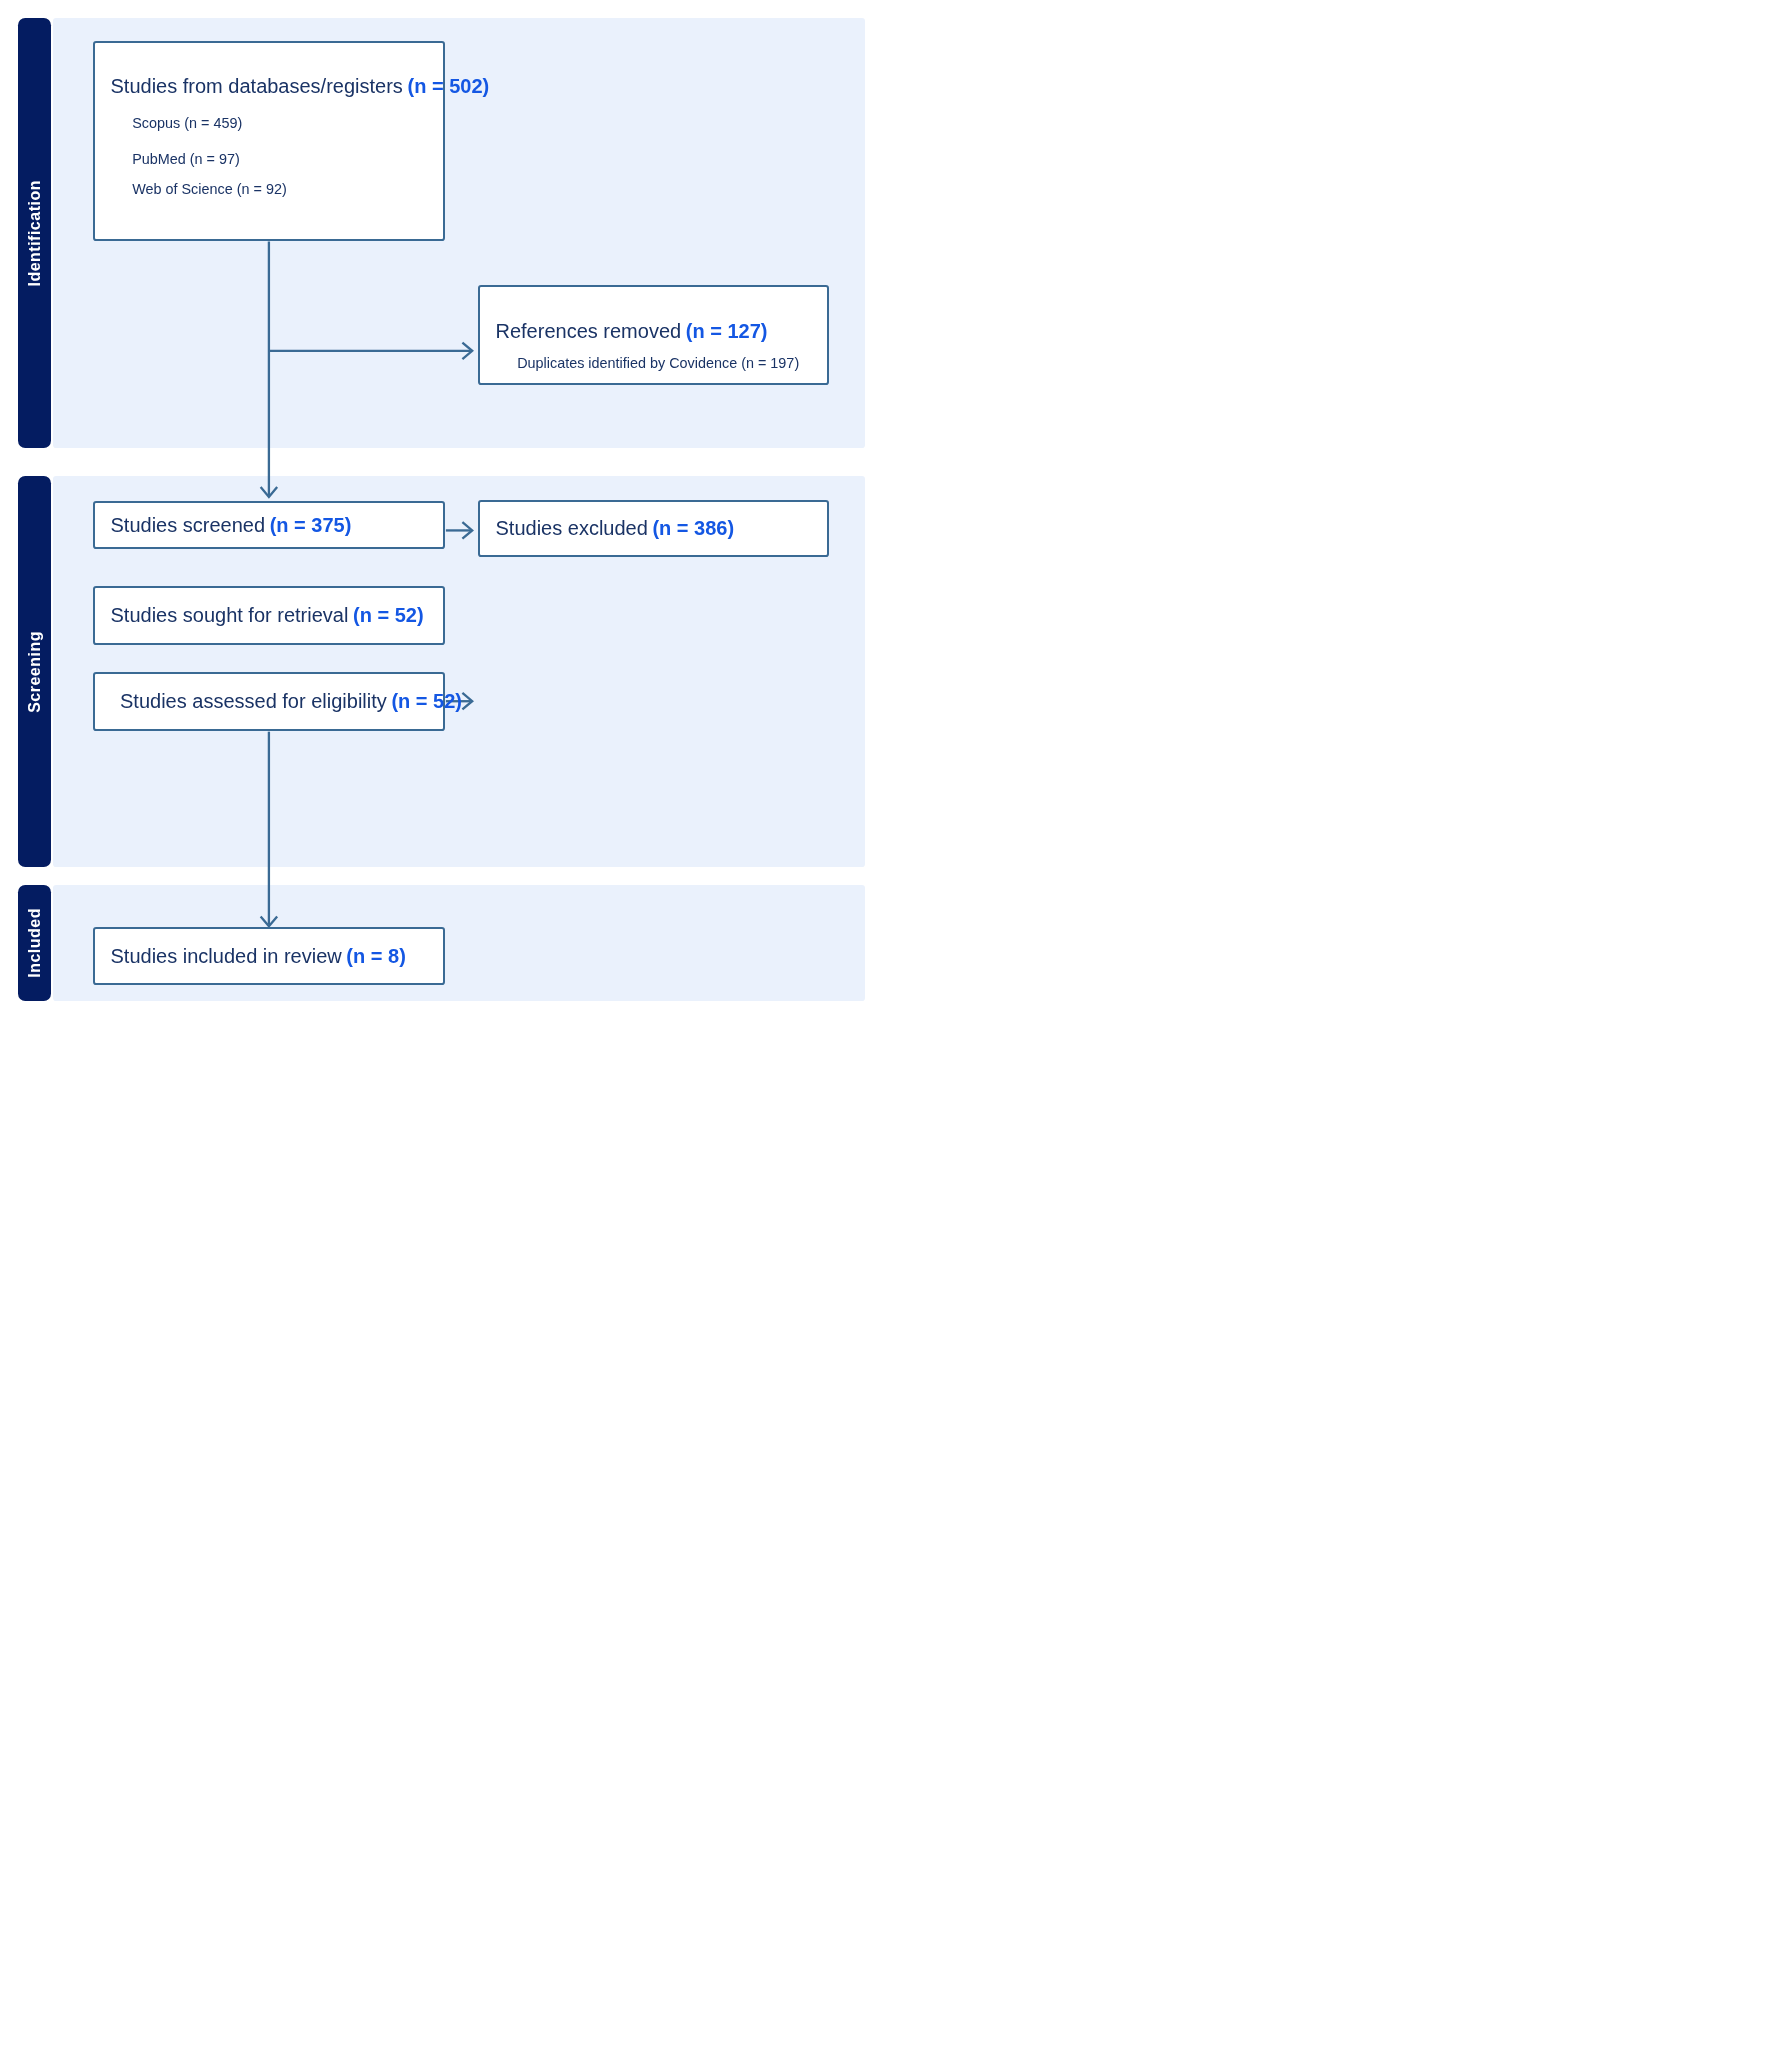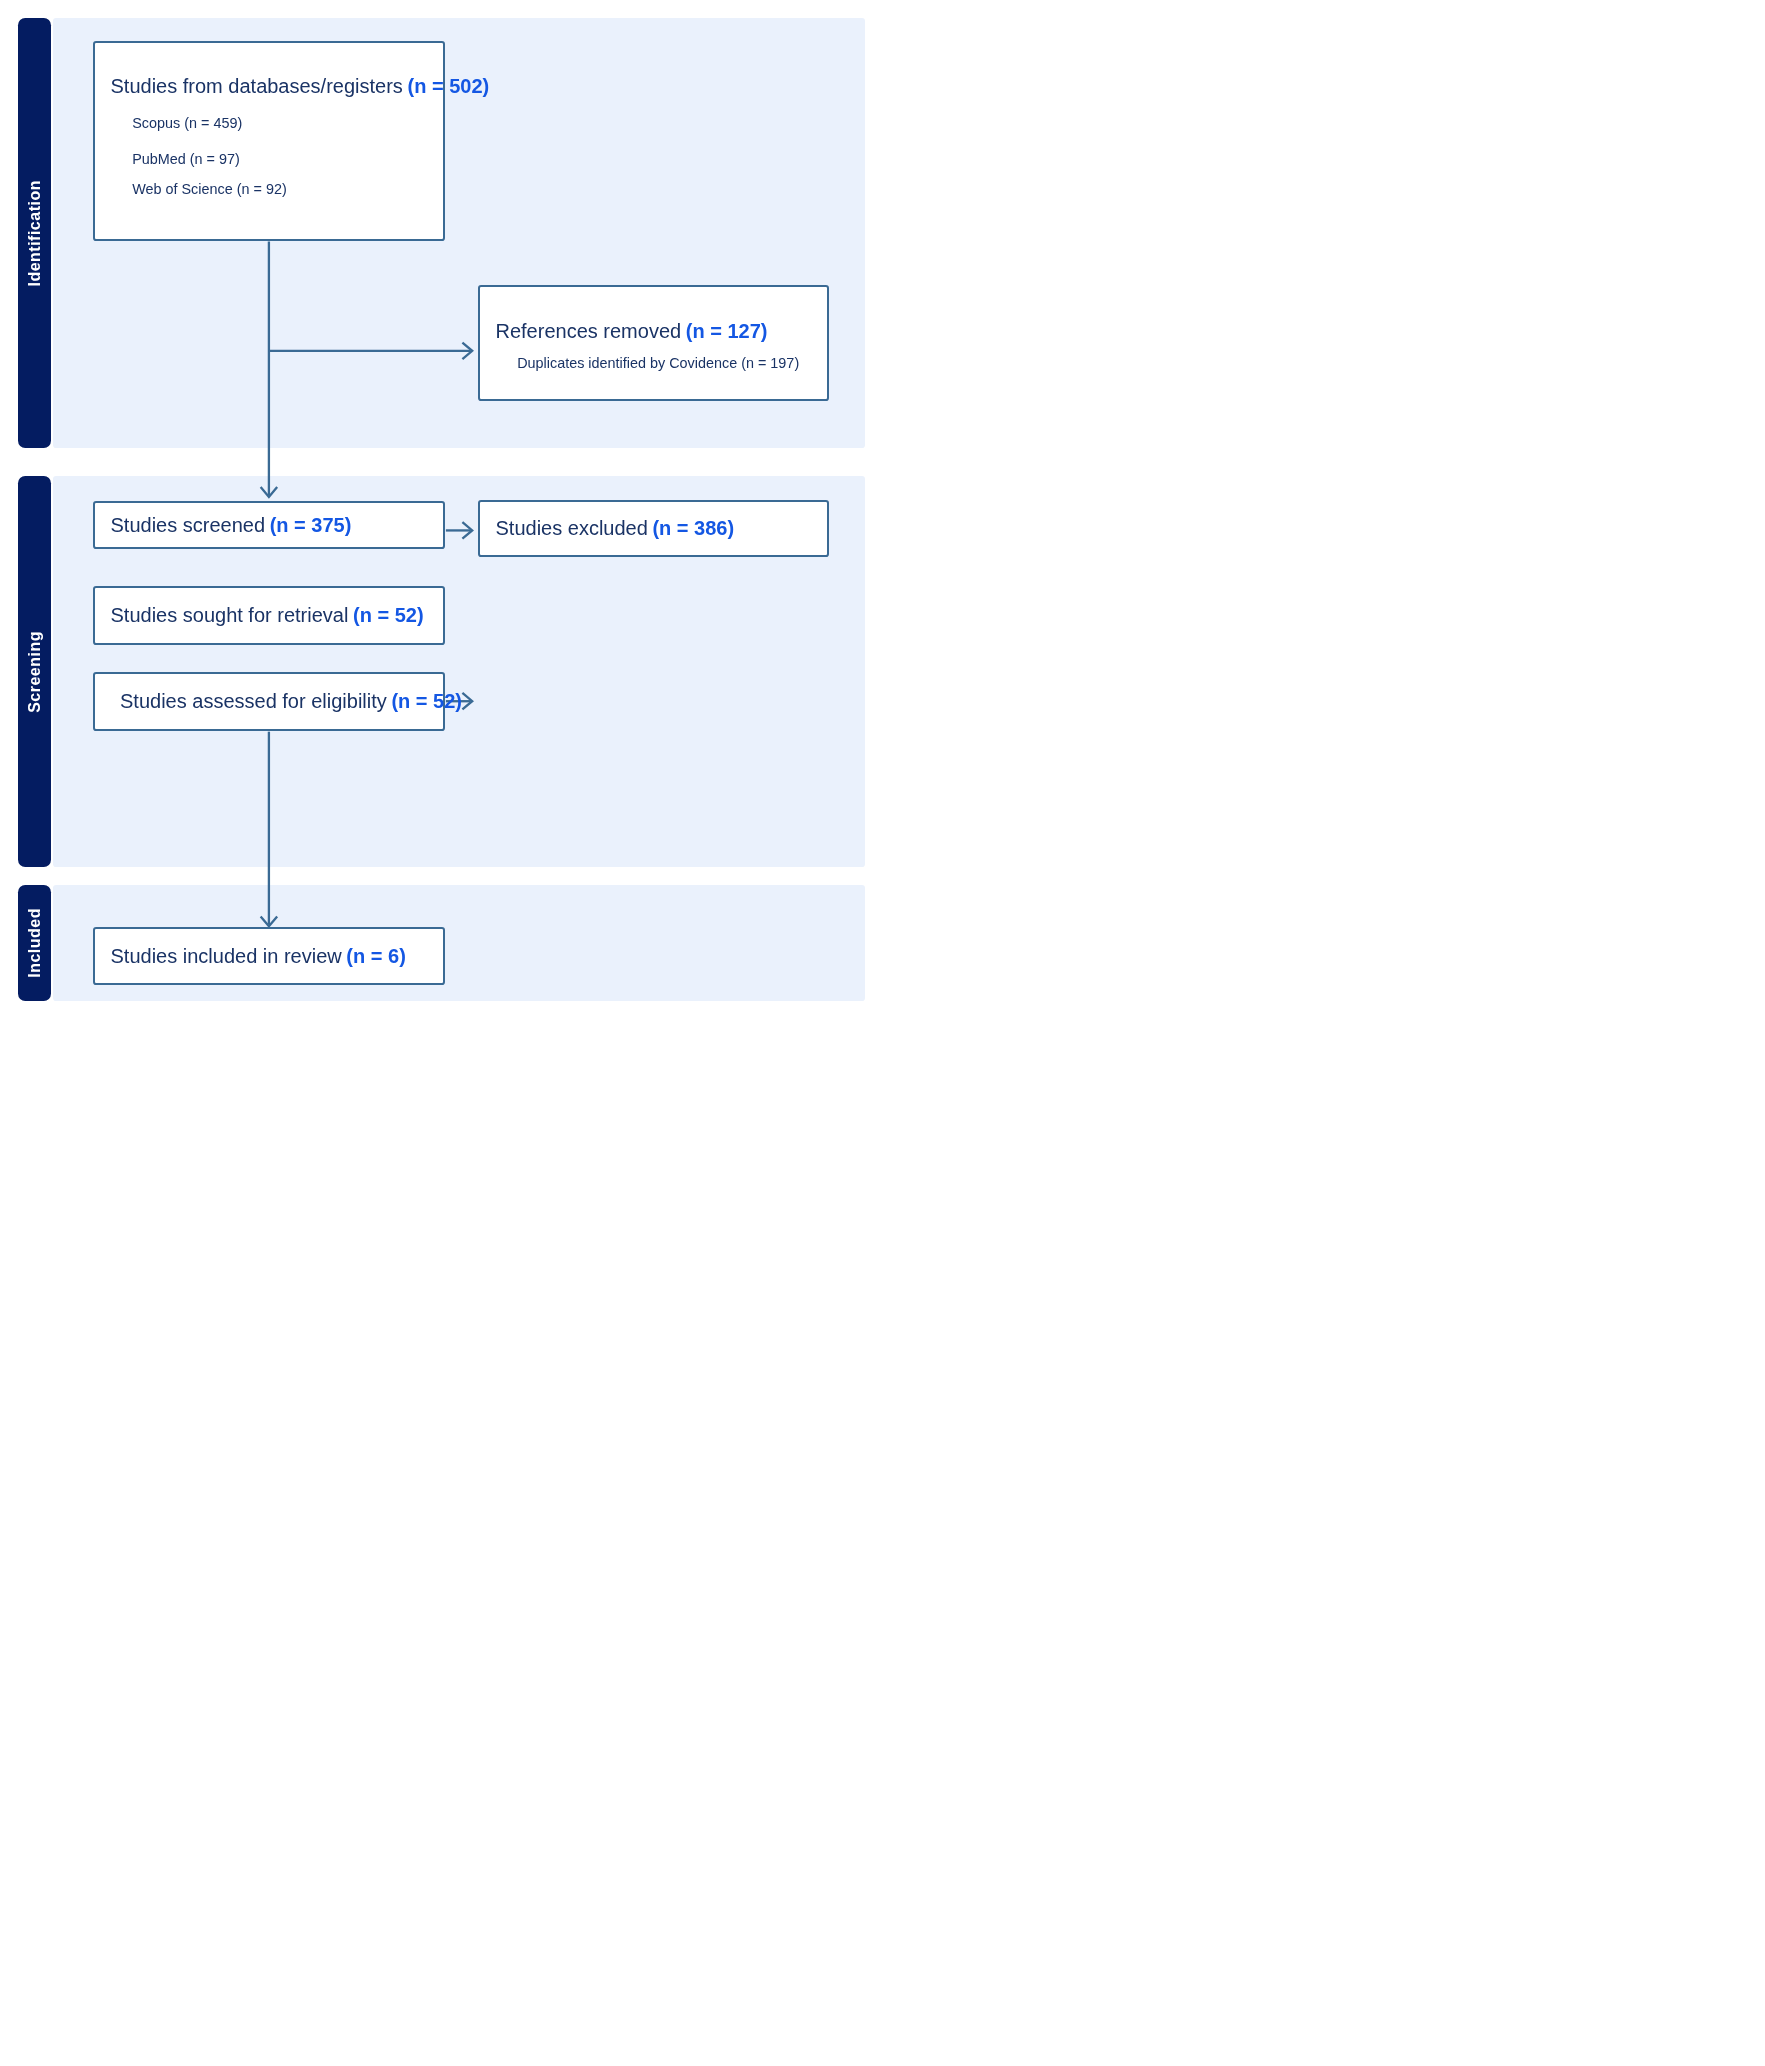--- a/index.html
+++ b/index.html
@@ -124,21 +124,21 @@
 
   <div class="node" style="left:93px;top:41px;width:352px;height:200px;padding-top:31px;">
     <div class="title">
       <span>Studies from databases/registers</span><span class="count">(n = 502)</span>
     </div>
     <div class="sub" style="margin-top:15.5px;">Scopus (n = 459)</div>
     <div class="sub" style="margin-top:19px;">PubMed (n = 97)</div>
     <div class="sub" style="margin-top:13.4px;">Web of Science (n = 92)</div>
   </div>
 
-  <div class="node" style="left:478px;top:285px;width:351px;height:116px;padding-top:32px;">
+  <div class="node" style="left:478px;top:285px;width:351px;height:100px;padding-top:32px;">
     <div class="title">
       <span>References removed</span><span class="count">(n = 127)</span>
     </div>
     <div class="sub" style="margin-top:11.4px;">Duplicates identified by Covidence (n = 197)</div>
   </div>
 
   <div class="node center" style="left:93px;top:501px;width:352px;height:48px;">
     <div class="title">
       <span>Studies screened</span><span class="count">(n = 375)</span>
     </div>
@@ -158,18 +158,18 @@
 
   <div class="node center" style="left:93px;top:672px;width:352px;height:59px;padding-left:25px;">
     <div class="title">
       <span>Studies assessed for eligibility</span><span class="count">(n = 52)</span>
     </div>
   </div>
 
 
   <div class="node center" style="left:93px;top:927px;width:352px;height:58px;">
     <div class="title">
-      <span>Studies included in review</span><span class="count">(n = 6)</span>
+      <span>Studies included in review</span><span class="count">(n = 8)</span>
     </div>
   </div>
 
 </div>
 
 
 </body></html>

